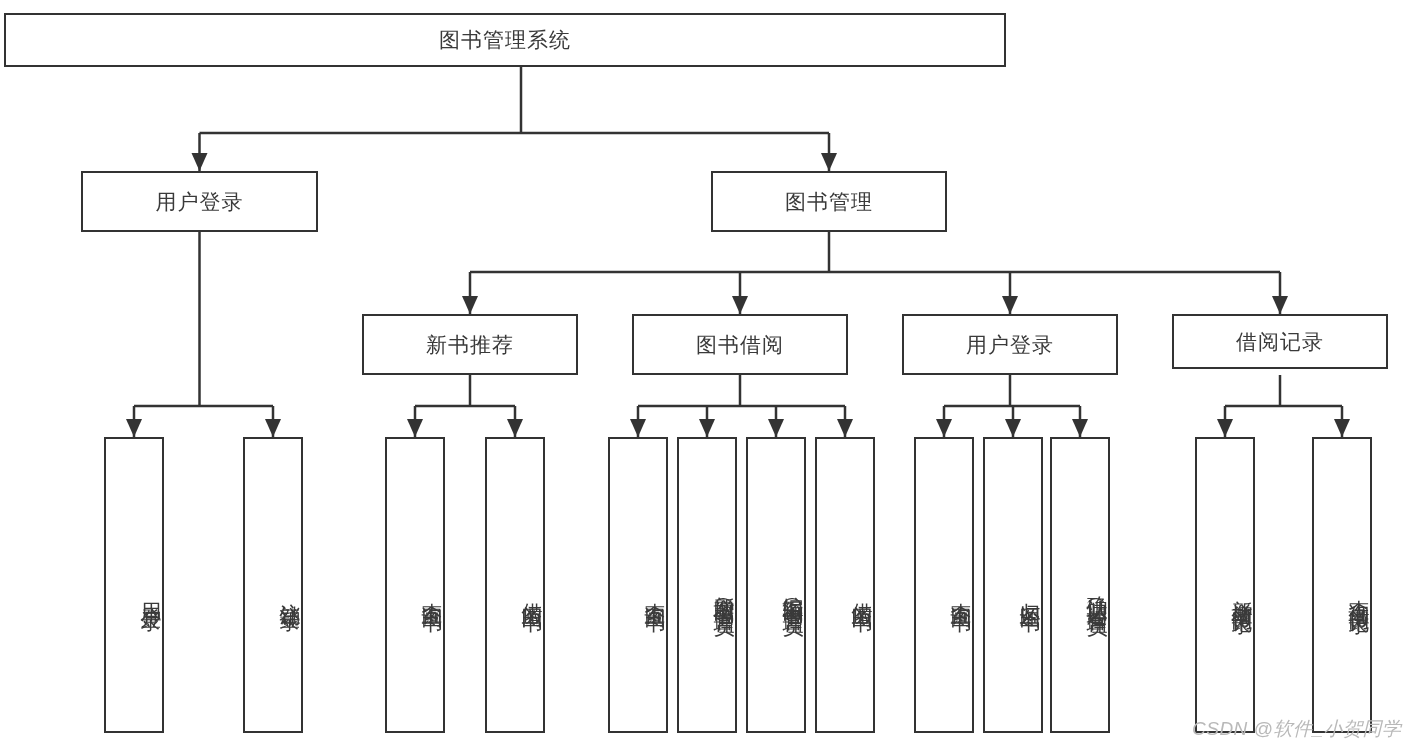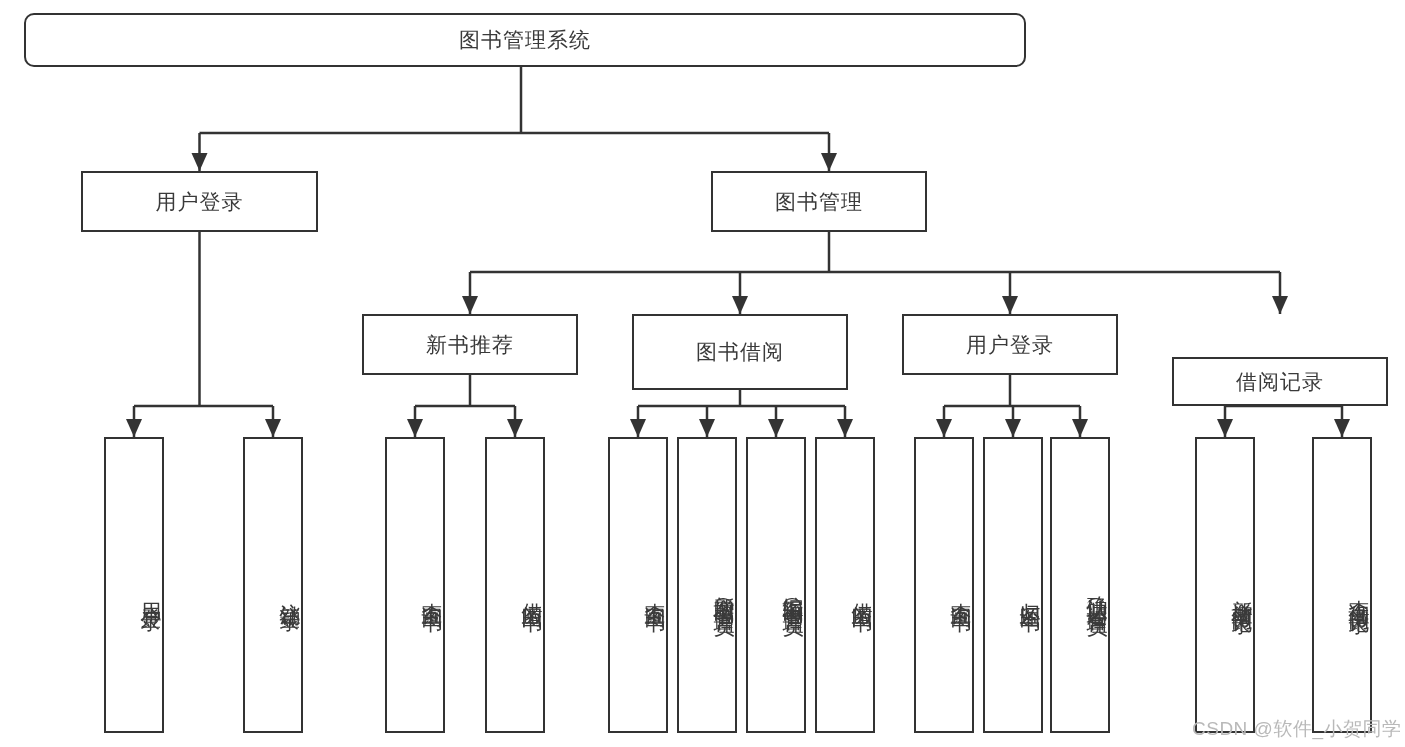--- a/index.html
+++ b/index.html
@@ -55,20 +55,21 @@
   }
   .watermark {
     position: absolute;
     left: 1192px;
     top: 716px;
     font-size: 19px;
     color: #b9b9b9;
     white-space: nowrap;
     z-index: 5;
     letter-spacing: 0.5px;
+    font-style: italic;
   }
 </style>
 </head>
 <body>
 
 <div id="canvas">
   <svg id="edges" viewBox="0 0 1405 747">
       <line x1="521" y1="67" x2="521" y2="133" stroke="#333333" stroke-width="2.5"></line>
       <line x1="199.5" y1="133" x2="829" y2="133" stroke="#333333" stroke-width="2.5"></line>
       <line x1="199.5" y1="133" x2="199.5" y2="171" stroke="#333333" stroke-width="2.5"></line>
@@ -116,39 +117,39 @@
       <line x1="1080" y1="406" x2="1080" y2="437" stroke="#333333" stroke-width="2.5"></line>
       <polygon points="1072,419 1088,419 1080,437" fill="#333333"></polygon>
       <line x1="1280" y1="375" x2="1280" y2="406" stroke="#333333" stroke-width="2.5"></line>
       <line x1="1225" y1="406" x2="1342" y2="406" stroke="#333333" stroke-width="2.5"></line>
       <line x1="1225" y1="406" x2="1225" y2="437" stroke="#333333" stroke-width="2.5"></line>
       <polygon points="1217,419 1233,419 1225,437" fill="#333333"></polygon>
       <line x1="1342" y1="406" x2="1342" y2="437" stroke="#333333" stroke-width="2.5"></line>
       <polygon points="1334,419 1350,419 1342,437" fill="#333333"></polygon>
     </svg>
   <div id="nodes">
-      <div class="node" style="left: 24px; top: 13px; width: 1002px; height: 54px; border-radius: 10px;">
+      <div class="node" style="left: 4px; top: 13px; width: 1002px; height: 54px;">
         <span>图书管理系统</span>
       </div>
       <div class="node" style="left: 81px; top: 171px; width: 237px; height: 61px;">
         <span>用户登录</span>
       </div>
-      <div class="node" style="left: 711px; top: 171px; width: 216px; height: 61px;">
+      <div class="node" style="left: 711px; top: 171px; width: 236px; height: 61px;">
         <span>图书管理</span>
       </div>
       <div class="node" style="left: 362px; top: 314px; width: 216px; height: 61px; text-align: center;">
         <span>新书推荐</span>
       </div>
-      <div class="node" style="left: 632px; top: 314px; width: 216px; height: 76px;">
+      <div class="node" style="left: 632px; top: 314px; width: 216px; height: 61px;">
         <span>图书借阅</span>
       </div>
       <div class="node" style="left: 902px; top: 314px; width: 216px; height: 61px;">
         <span>用户登录</span>
       </div>
-      <div class="node" style="left: 1172px; top: 314px; width: 216px; height: 49px; margin-top: 43px;">
+      <div class="node" style="left: 1172px; top: 314px; width: 216px; height: 55px;">
         <span>借阅记录</span>
       </div>
       <div class="node vertical" style="left: 104px; top: 437px; width: 60px; height: 296px;">
         <span>用户登录</span>
       </div>
       <div class="node vertical" style="left: 243px; top: 437px; width: 60px; height: 296px;">
         <span>注销登录</span>
       </div>
       <div class="node vertical" style="left: 385px; top: 437px; width: 60px; height: 296px;">
         <span>查询图书</span>

